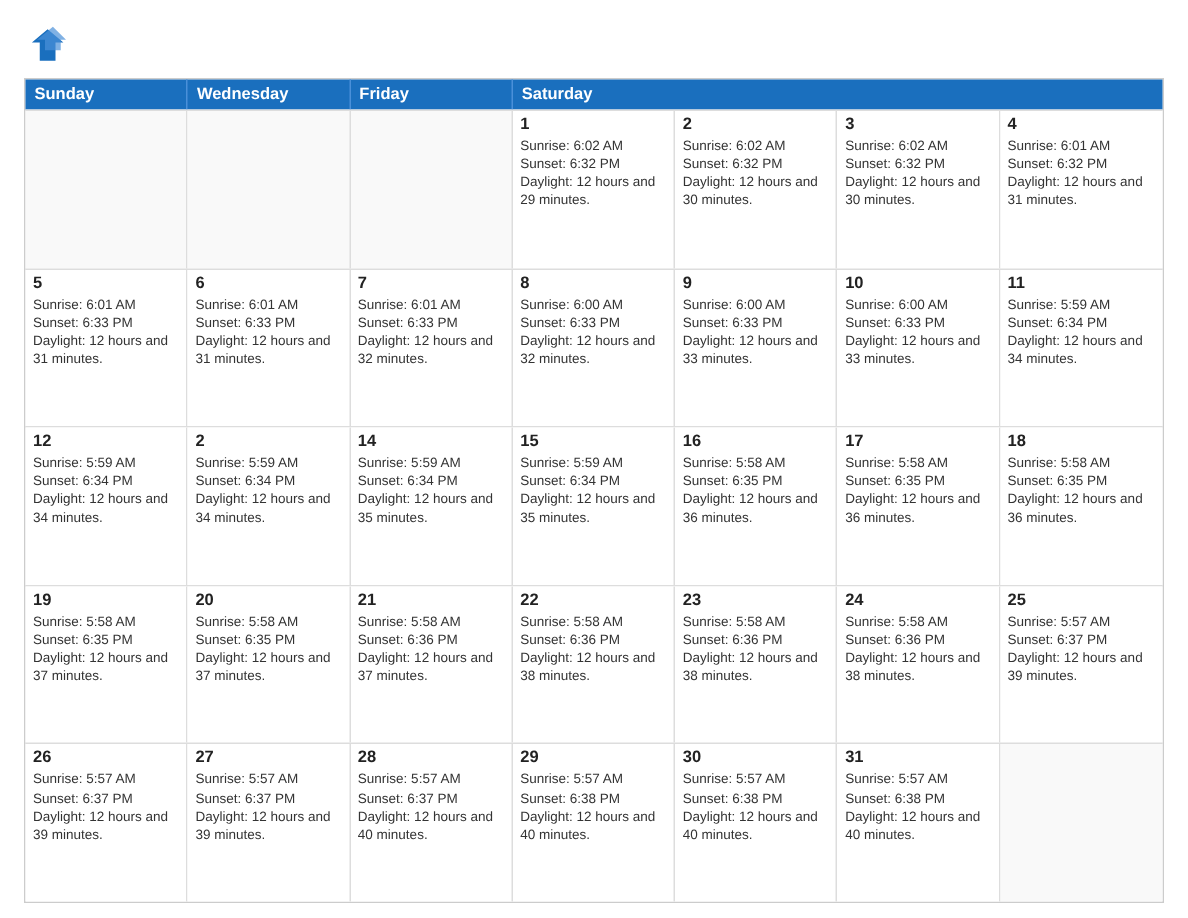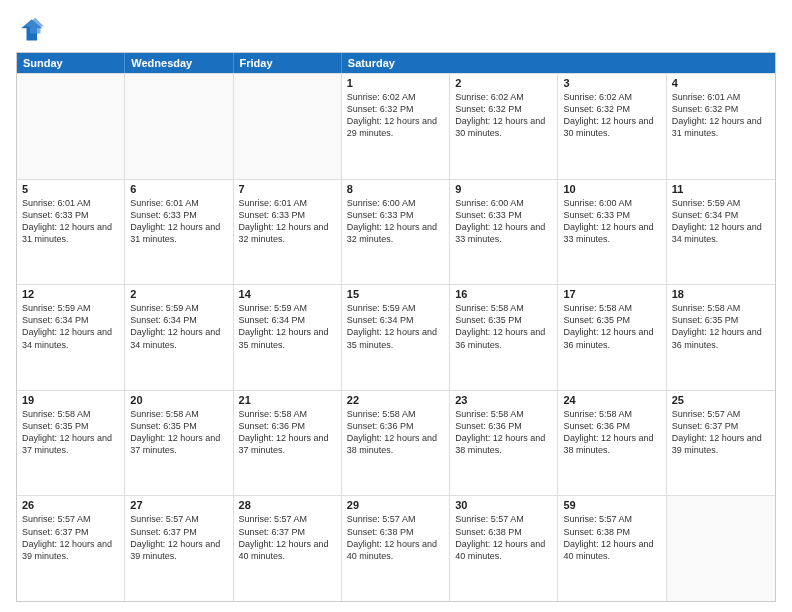--- a/index.html
+++ b/index.html
@@ -329,21 +329,21 @@
 Sunset: 6:38 PM
 Daylight: 12 hours and 40 minutes.</div>
           </div>
           <div class="cal-cell">
             <span class="day-num">30</span>
             <div class="cell-text" style="white-space: pre-line;">Sunrise: 5:57 AM
 Sunset: 6:38 PM
 Daylight: 12 hours and 40 minutes.</div>
           </div>
           <div class="cal-cell">
-            <span class="day-num">59</span>
+            <span class="day-num">31</span>
             <div class="cell-text" style="white-space: pre-line;">Sunrise: 5:57 AM
 Sunset: 6:38 PM
 Daylight: 12 hours and 40 minutes.</div>
           </div>
           <div class="cal-cell empty"></div>
         </div>
       </div>
   </div>
 </div>
 

